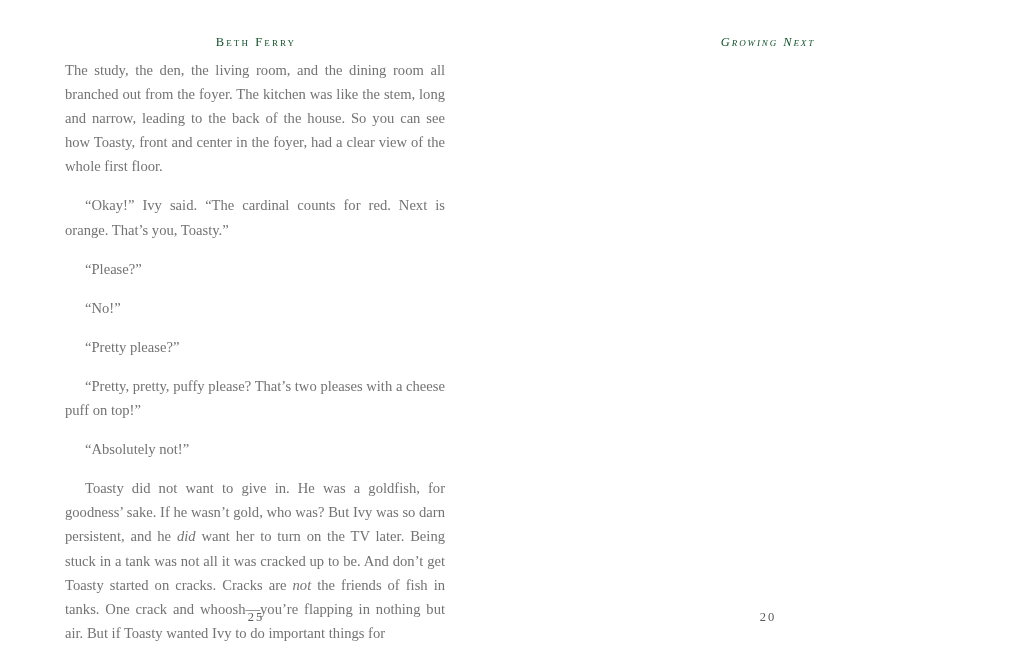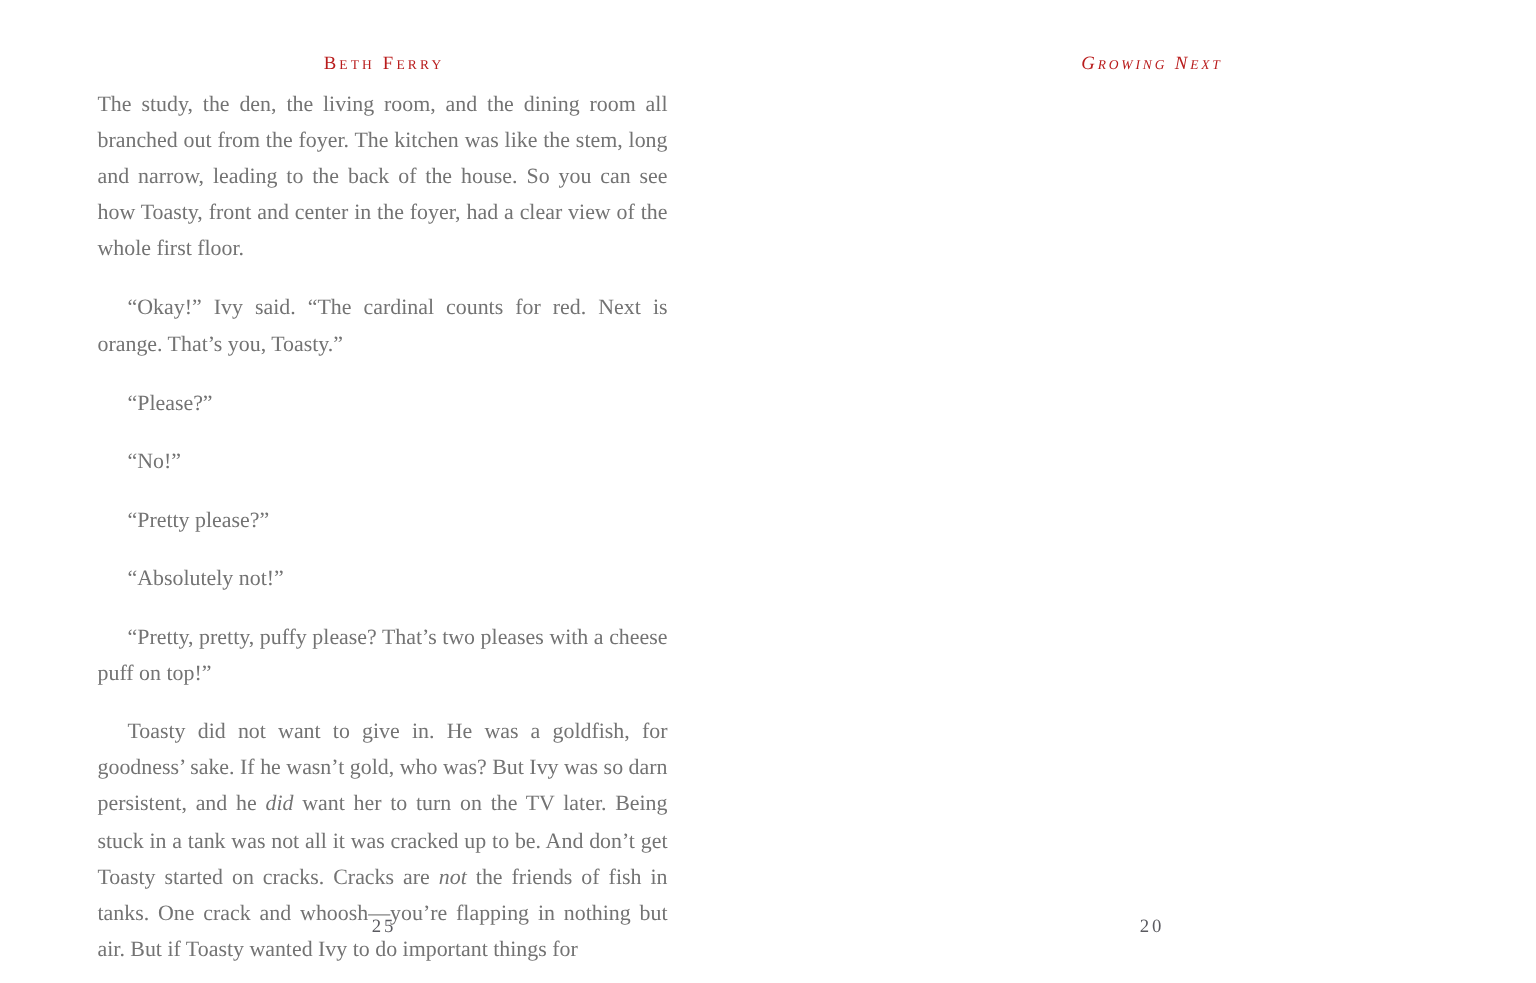--- a/index.html
+++ b/index.html
@@ -33,21 +33,21 @@
   .page-right { width: 512px; }
 
   
   .running-head {
     position: absolute;
     top: 35px;
     width: 100%;
     text-align: center;
     font-size: 12.5px;
     letter-spacing: 2.1px;
-    color: #b91c1c;
+    color: #14532d;
     font-variant: small-caps;
     text-transform: none;
   }
   .running-head.italic {
     font-style: italic;
     letter-spacing: 1.9px;
   }
   .running-head .rh-inner {
     display: inline-block;
   }
@@ -102,22 +102,22 @@
     <div class="running-head">
       <span class="rh-inner">Beth Ferry</span>
     </div>
 
     <div class="textblock left-col">
       <p>The study, the den, the living room, and the dining room all branched out from the foyer. The kitchen was like the stem, long and narrow, leading to the back of the house. So you can see how Toasty, front and center in the foyer, had a clear view of the whole first floor.</p>
       <p class="ind">“Okay!” Ivy said. “The cardinal counts for red. Next is orange. That’s you, Toasty.”</p>
       <p class="ind shortline">“Please?”</p>
       <p class="ind shortline">“No!”</p>
       <p class="ind shortline">“Pretty please?”</p>
+      <p class="ind">“Pretty, pretty, puffy please? That’s two pleases with a cheese puff on top!”</p>
       <p class="ind shortline">“Absolutely not!”</p>
-      <p class="ind">“Pretty, pretty, puffy please? That’s two pleases with a cheese puff on top!”</p>
       <p class="ind">
         <span>Toasty did not want to give in. He was a goldfish, for goodness’ sake. If he wasn’t gold, who was? But Ivy was so darn persistent, and he </span><em>did</em><span> want her to turn on the TV later. Being stuck in a tank was not all it was cracked up to be. And don’t get Toasty started on cracks. Cracks are </span><em>not</em><span> the friends of fish in tanks. One crack and whoosh—you’re flapping in nothing but air. But if Toasty wanted Ivy to do important things for</span>
       </p>
     </div>
 
     <div class="folio">25</div>
   </div>
 
   <div class="page page-right">
 

